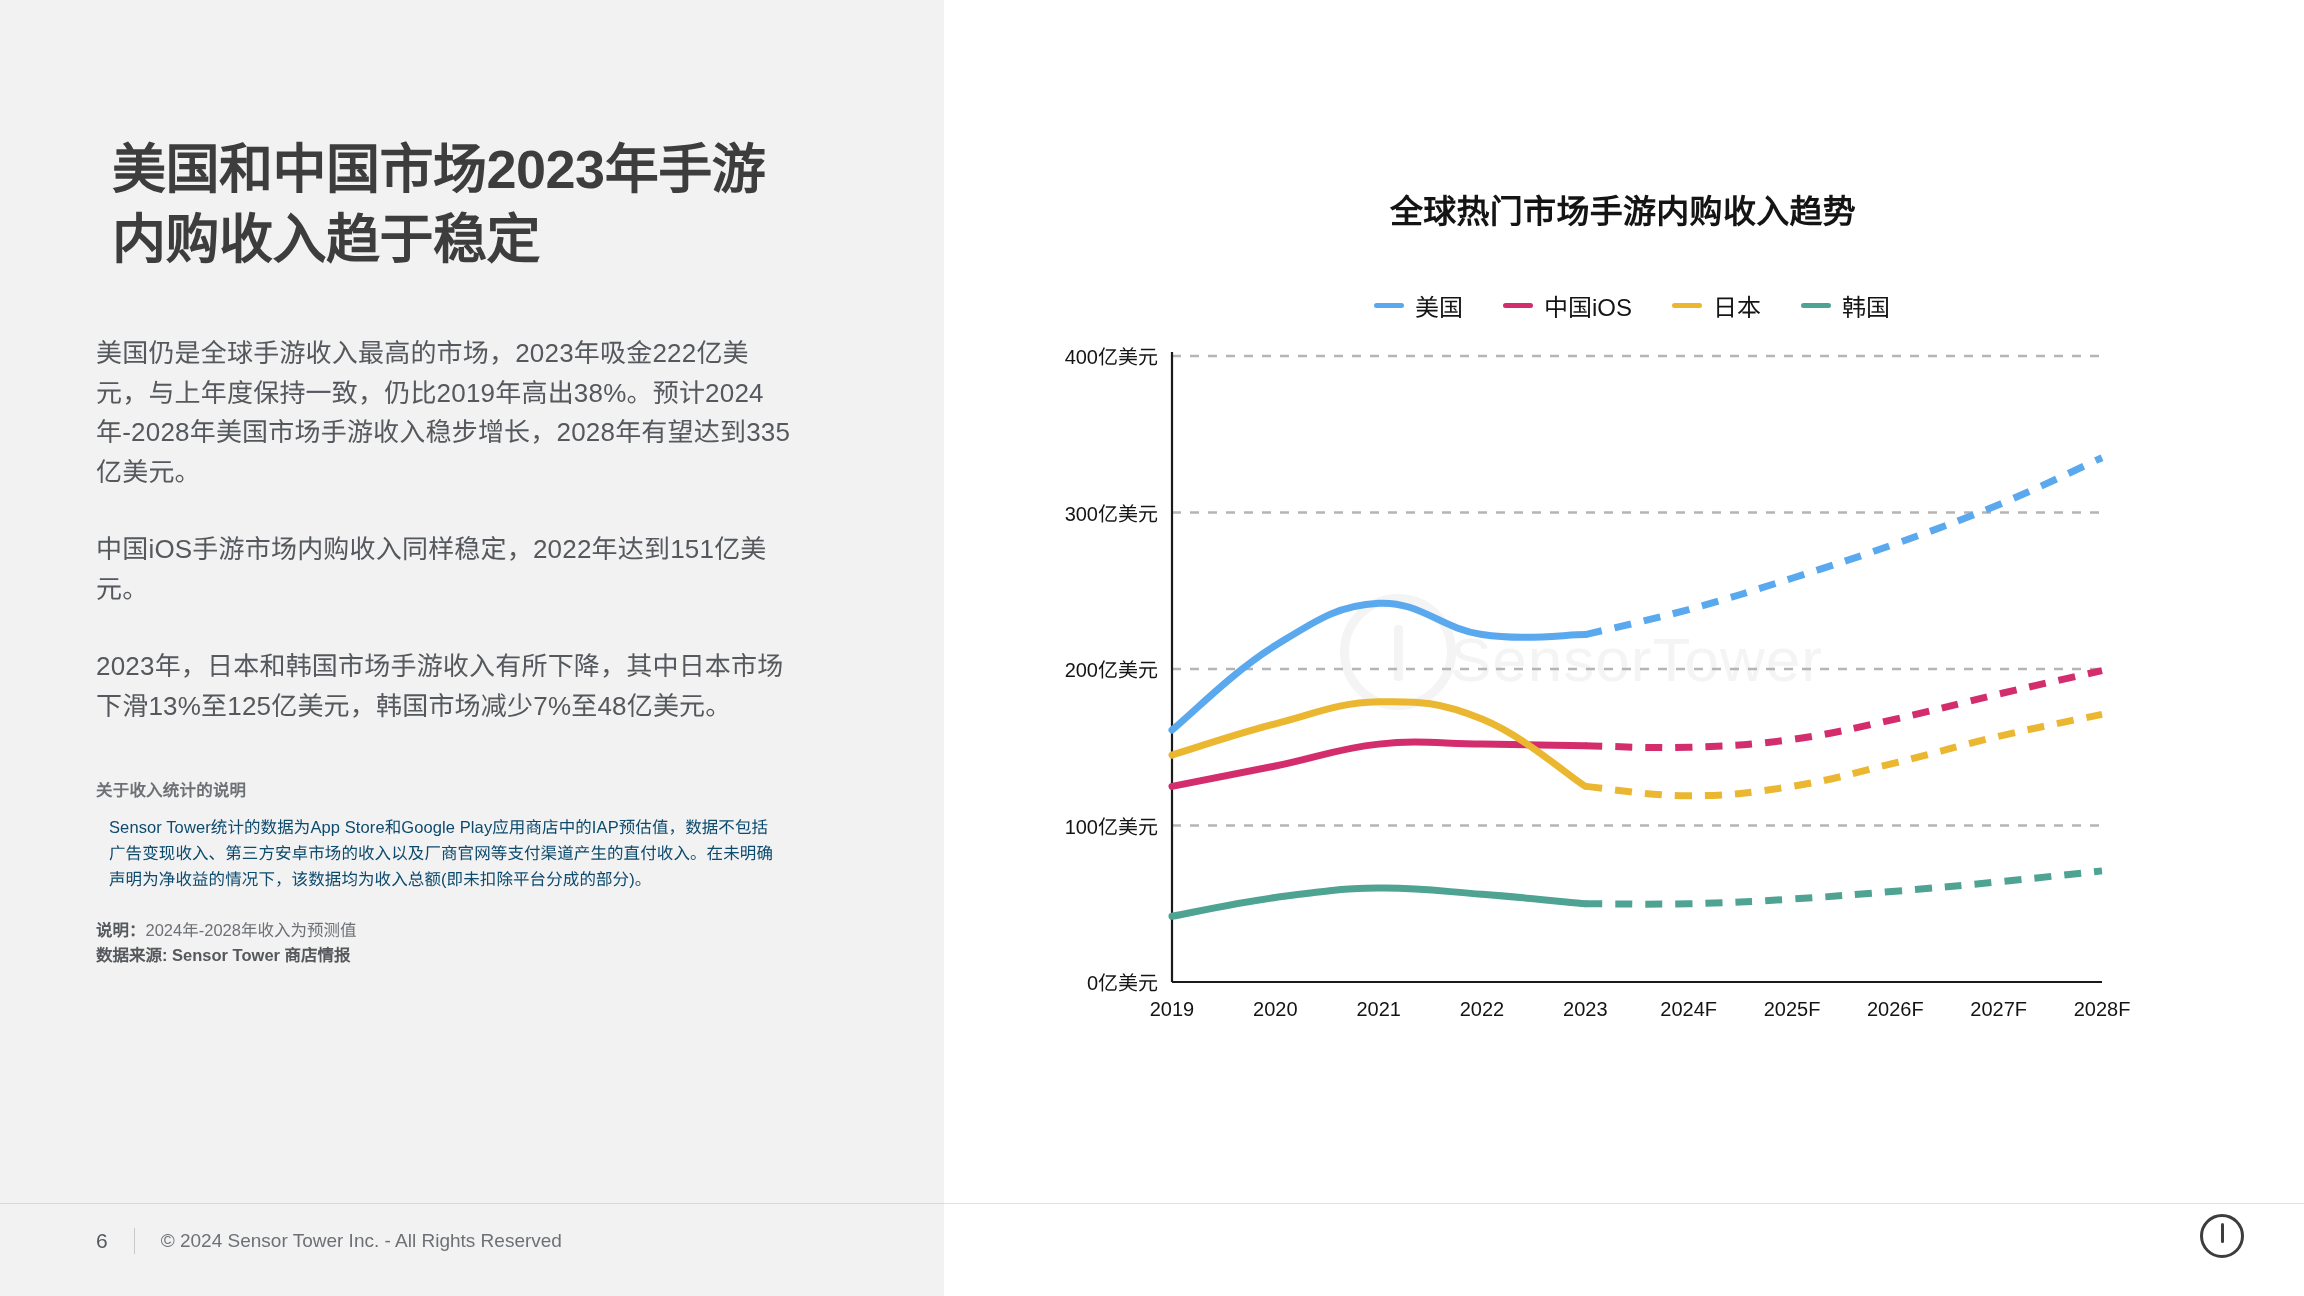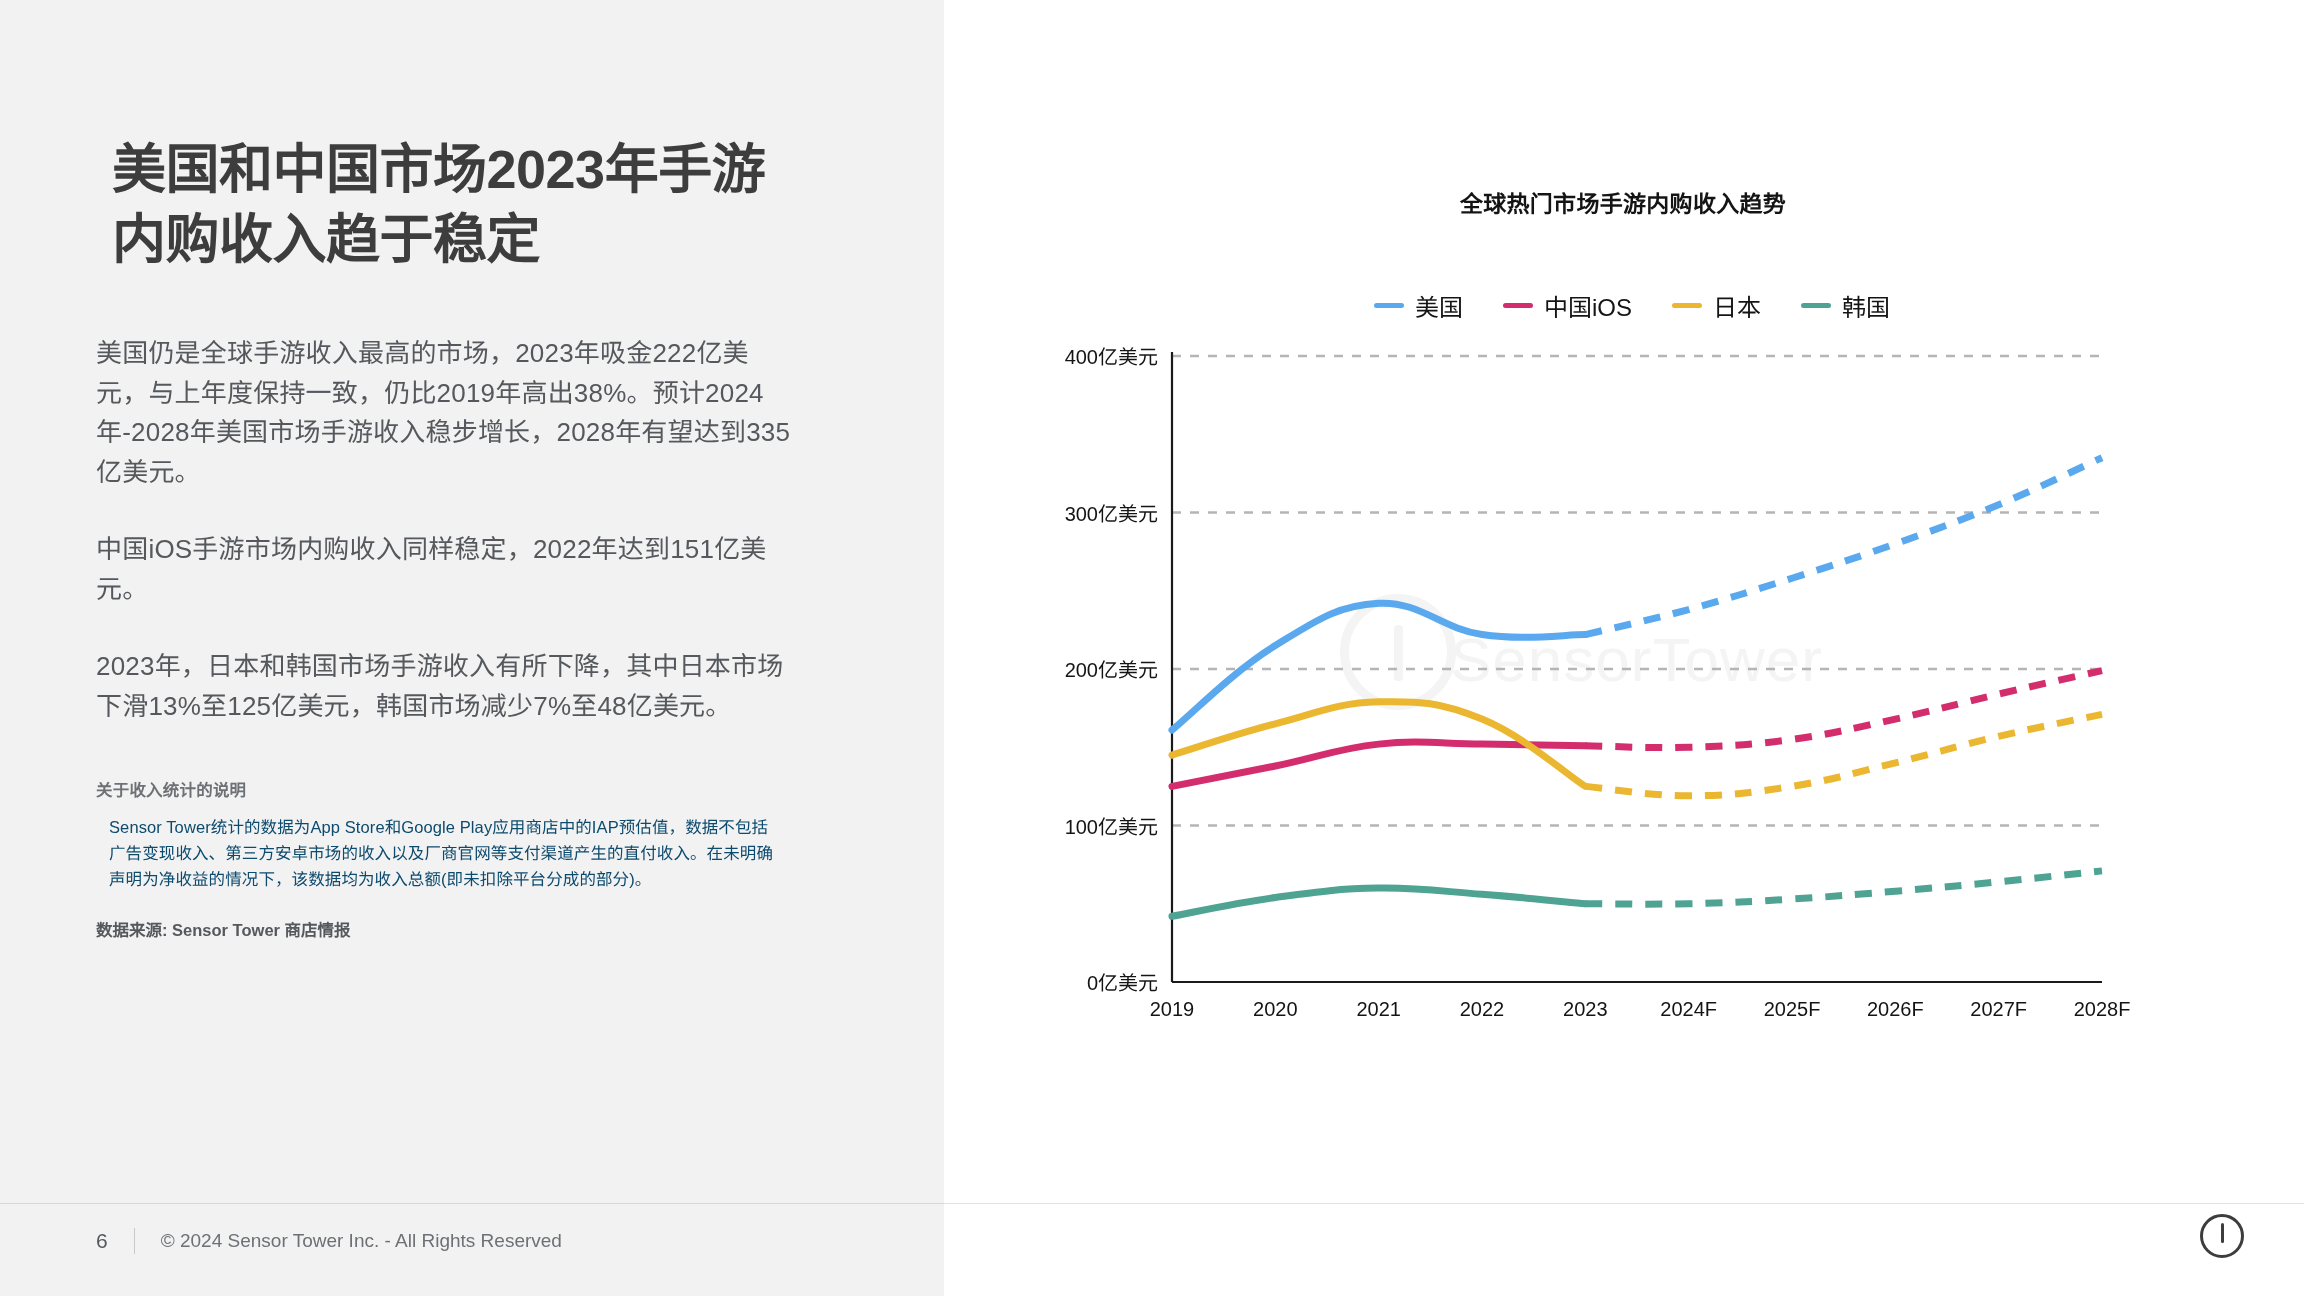--- a/index.html
+++ b/index.html
@@ -83,21 +83,21 @@
   
   .right-panel{
     flex:1;height:100%;position:relative;background:#ffffff;
   }
   .right-divider{
     position:absolute;left:0;right:0;bottom:92px;height:1px;background:#e2e2e2;
   }
   .chart-title{
     position:absolute;left:0;right:2px;top:185px;
     text-align:center;
-    font-size:23px;font-weight:bold;color:#141414;
+    font-size:33px;font-weight:bold;color:#141414;
     letter-spacing:0.3px;
   }
   .legend{
     position:absolute;left:16px;right:0;top:288px;
     display:flex;justify-content:center;align-items:center;gap:40px;
   }
   .legend-item{display:flex;align-items:center;gap:11px;}
   .legend-swatch{width:30px;height:5px;border-radius:3px;display:inline-block;}
   .legend-label{font-size:24px;color:#141414;}
 
@@ -155,20 +155,21 @@
         <p class="body-p">美国仍是全球手游收入最高的市场，2023年吸金222亿美元，与上年度保持一致，仍比2019年高出38%。预计2024年-2028年美国市场手游收入稳步增长，2028年有望达到335亿美元。</p>
         <p class="body-p">中国iOS手游市场内购收入同样稳定，2022年达到151亿美元。</p>
         <p class="body-p">2023年，日本和韩国市场手游收入有所下降，其中日本市场下滑13%至125亿美元，韩国市场减少7%至48亿美元。</p>
       </div>
 
       <div class="notes">
         <p class="notes-title">关于收入统计的说明</p>
         <p class="notes-body">Sensor Tower统计的数据为App Store和Google Play应用商店中的IAP预估值，数据不包括广告变现收入、第三方安卓市场的收入以及厂商官网等支付渠道产生的直付收入。在未明确声明为净收益的情况下，该数据均为收入总额(即未扣除平台分成的部分)。</p>
 
         <div class="notes-foot">
+          <p class="foot-line"><b>说明：</b><span>2024年-2028年收入为预测值</span></p>
           <p class="foot-line"><b>数据来源: </b><b>Sensor Tower 商店情报</b></p>
         </div>
       </div>
     </div>
 
     <div class="divider"></div>
     <div class="footer">
       <span class="pagenum">6</span>
       <span class="vsep"></span>
       <span>© 2024 Sensor Tower Inc. - All Rights Reserved</span>

